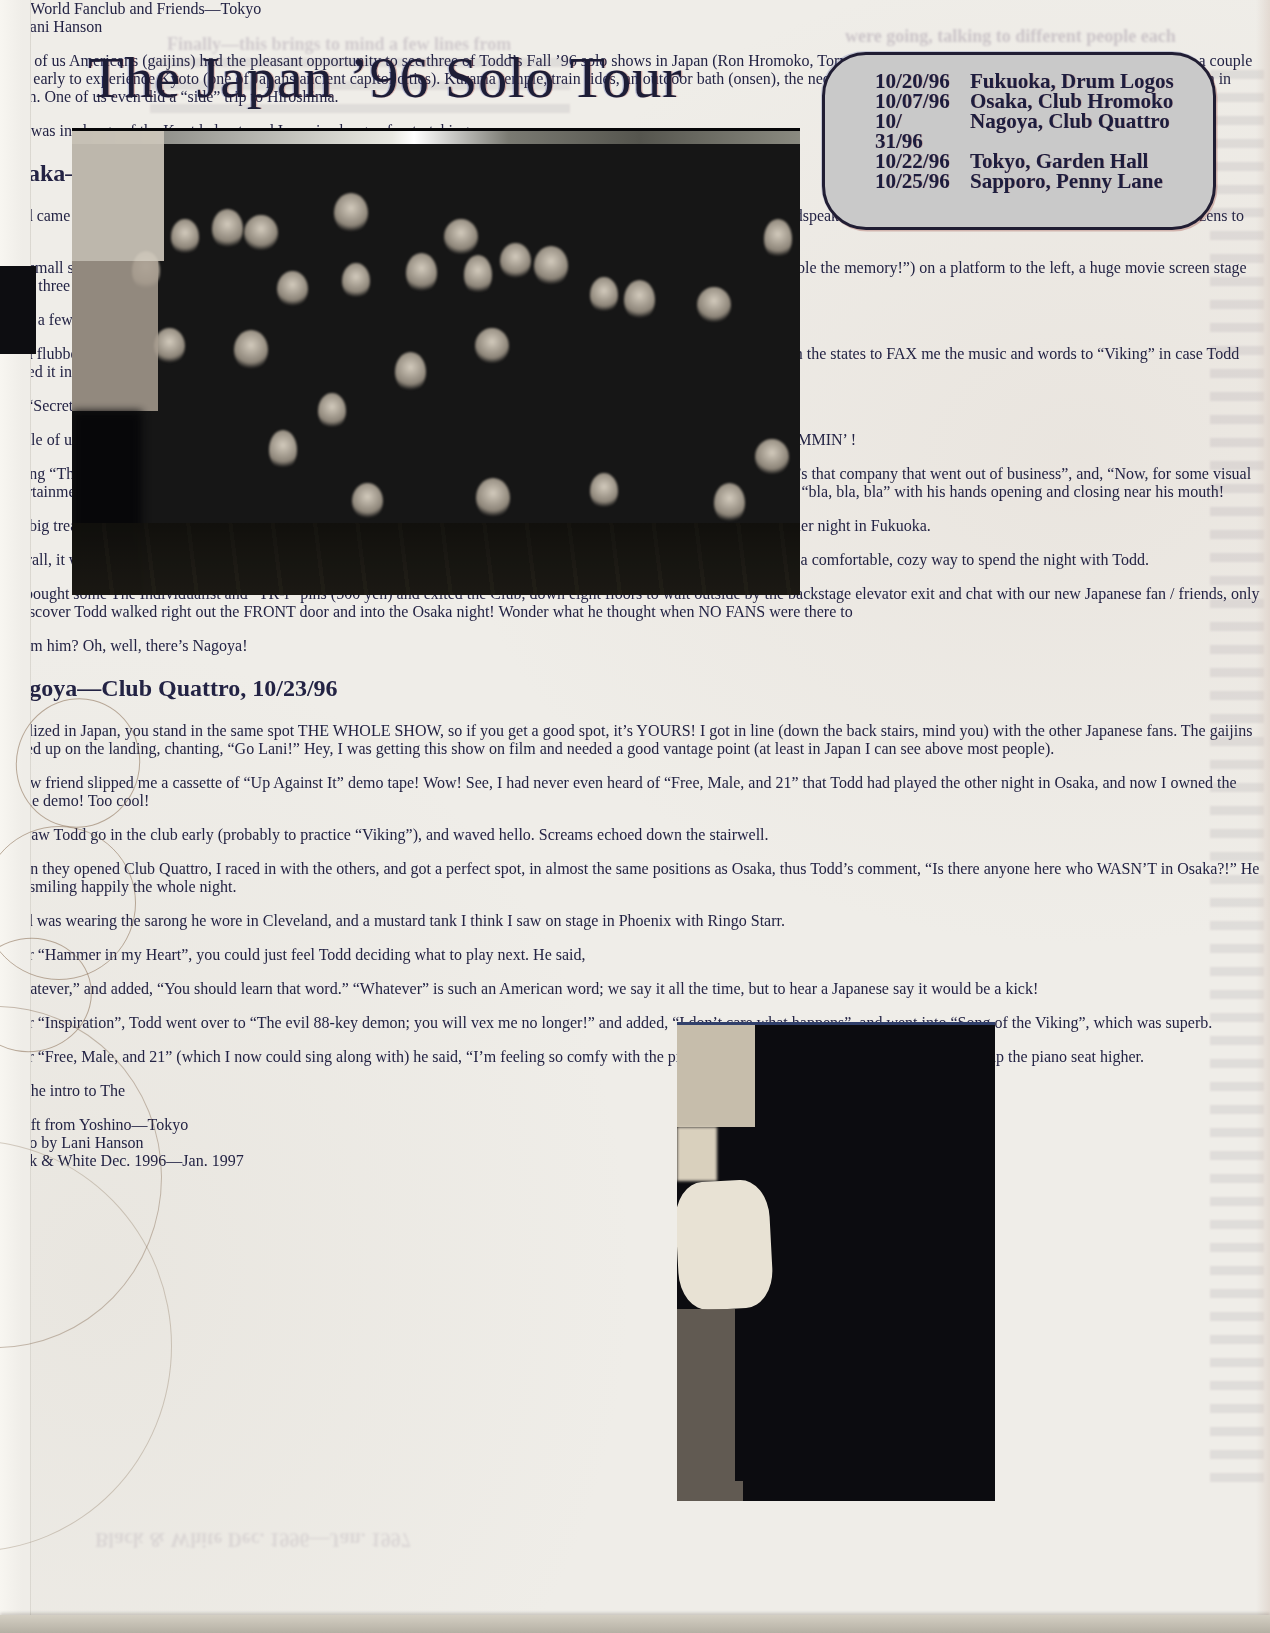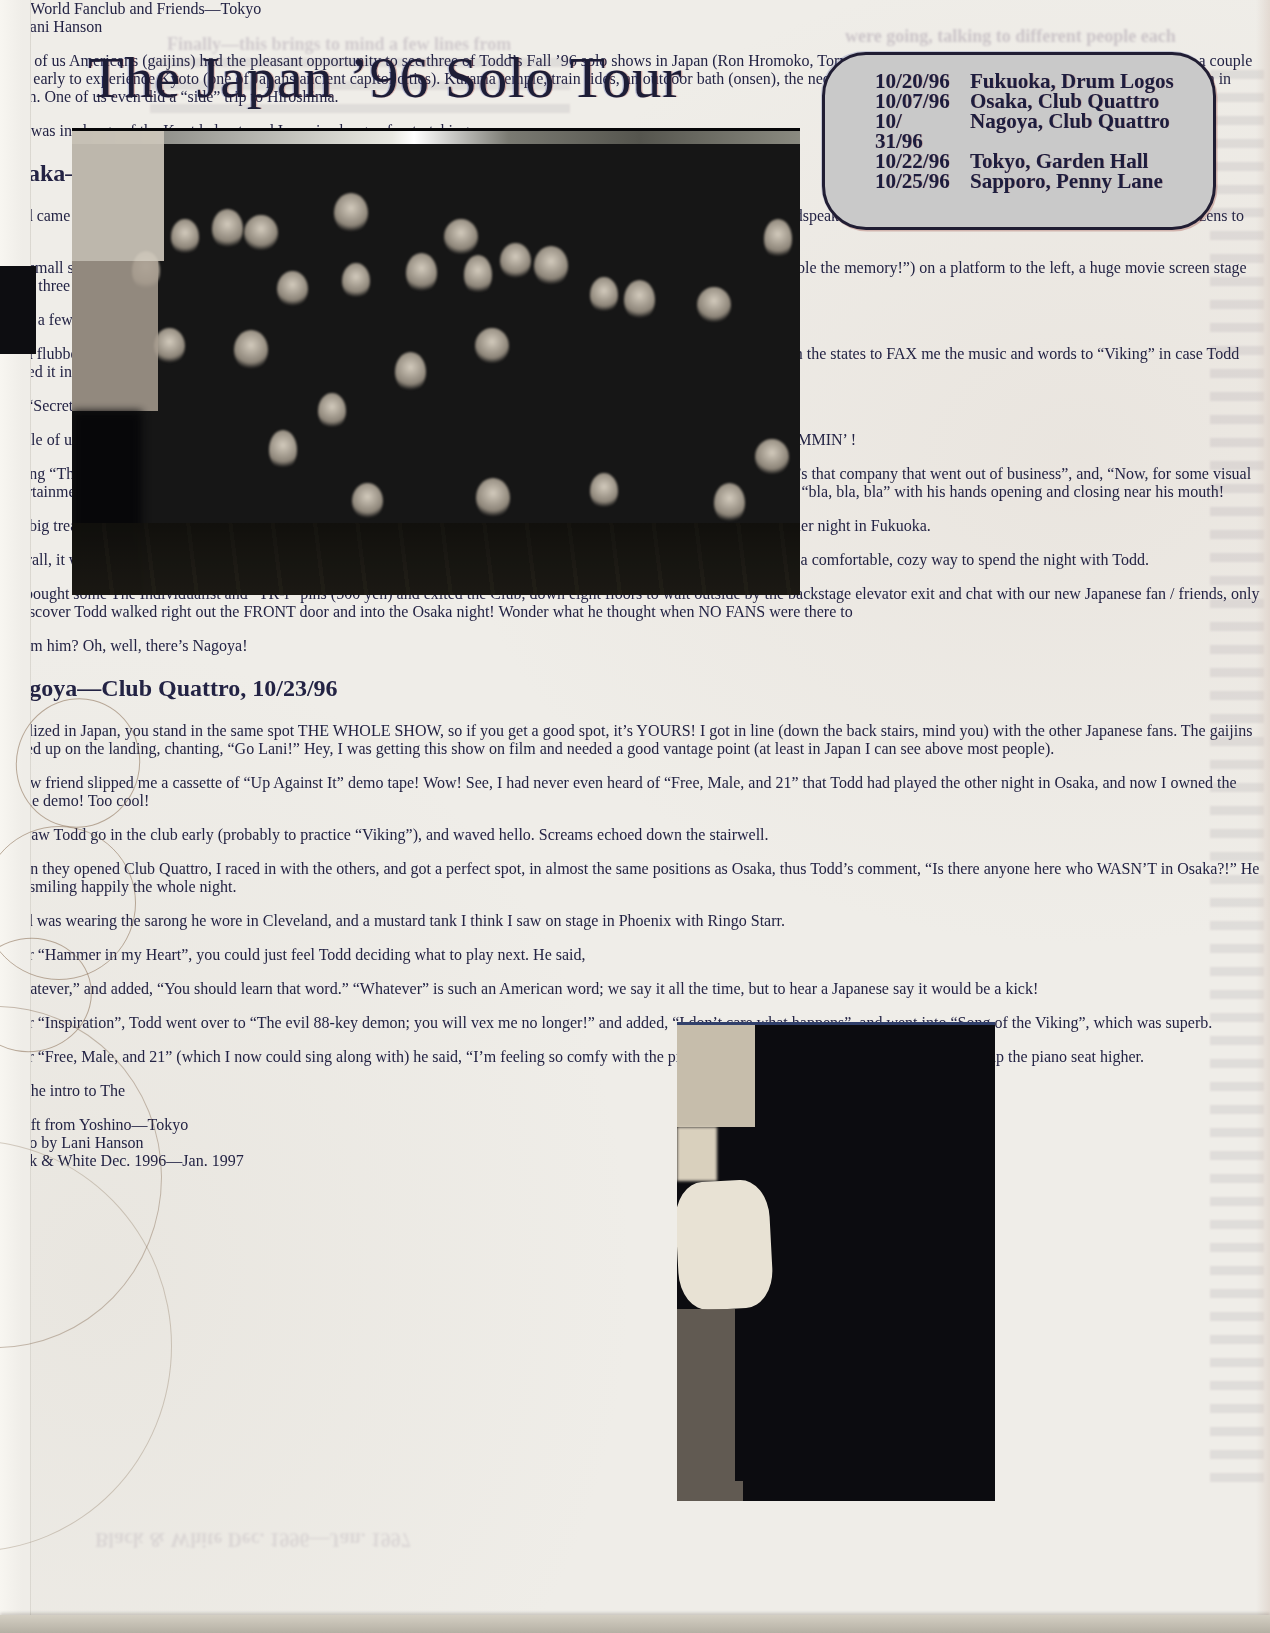--- a/index.html
+++ b/index.html
@@ -105,21 +105,21 @@
     <div id="tour-list">
         <div class="trow">
           <span class="tdate">10/20/96</span>
           <span class="tvenue">
             <div>Fukuoka, Drum Logos</div>
           </span>
         </div>
         <div class="trow">
           <span class="tdate">10/07/96</span>
           <span class="tvenue">
-            <div>Osaka, Club Quattro</div>
+            <div>Osaka, Club Hromoko</div>
           </span>
         </div>
         <div class="trow">
           <span class="tdate">10/ 31/96</span>
           <span class="tvenue">
             <div>Nagoya, Club Quattro</div>
           </span>
         </div>
         <div class="trow">
           <span class="tdate">10/22/96</span>

